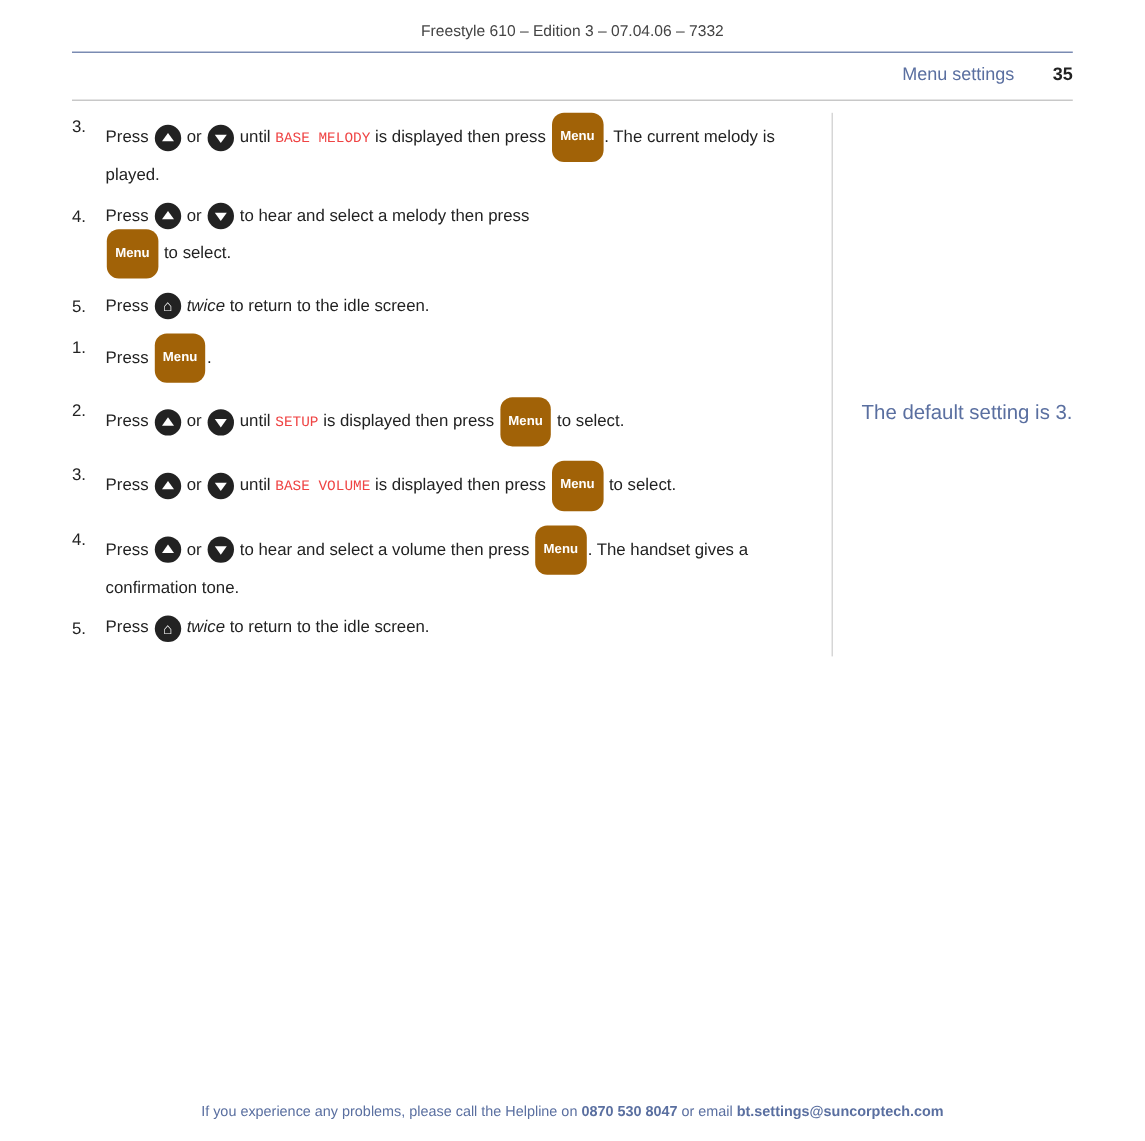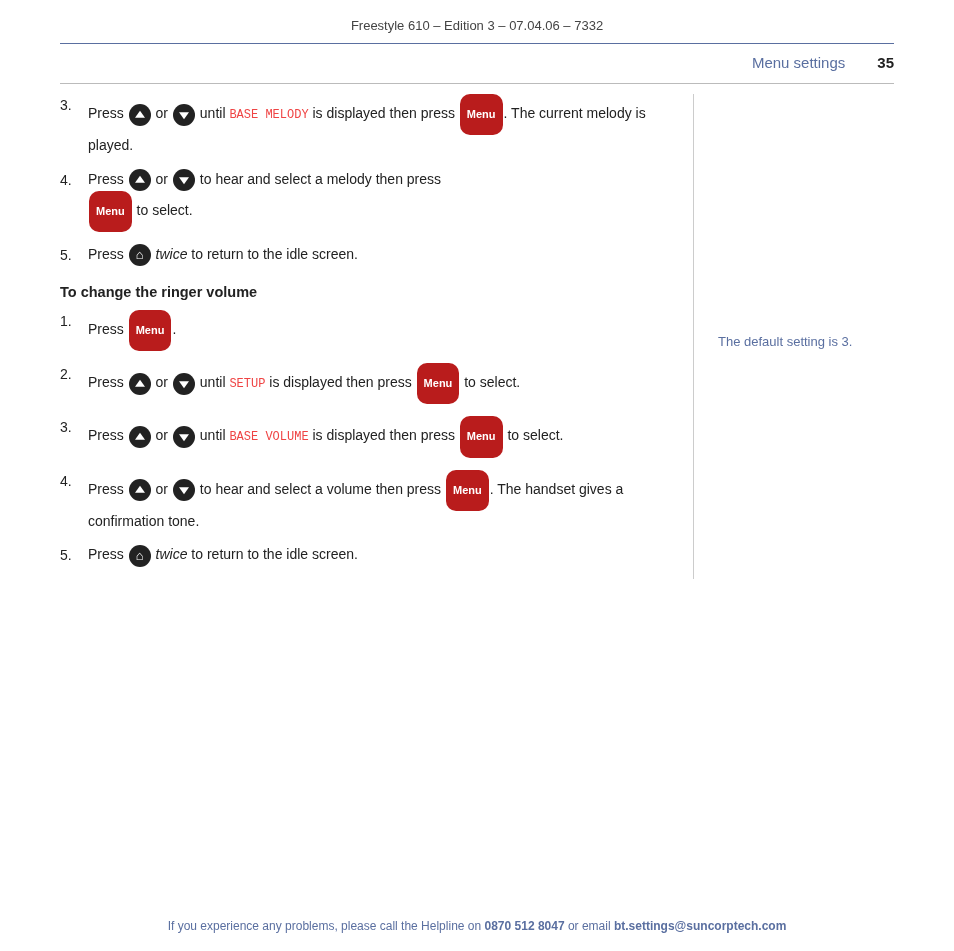--- a/index.html
+++ b/index.html
@@ -55,21 +55,21 @@
     .main-column {
       flex: 1;
       padding-right: 30px;
       border-right: 1px solid #ccc;
     }
 
     .side-column {
       width: 200px;
       padding-left: 24px;
       padding-top: 240px;
-      font-size: 13px;
+      font-size: 17px;
       color: #5a6fa0;
     }
 
     .section-heading {
       font-weight: bold;
       font-size: 14.5px;
       margin: 18px 0 10px 0;
     }
 
     ol {
@@ -92,21 +92,21 @@
     }
 
     .li-content {
       flex: 1;
       line-height: 1.55;
     }
 
     
     .btn-menu {
       display: inline-block;
-      background: #b91c1c;
+      background: #a16207;
       color: #fff;
       border-radius: 10px;
       padding: 12px 7px;
       font-size: 11px;
       font-weight: bold;
       vertical-align: middle;
       margin: 0 1px;
     }
 
     .btn-up, .btn-down {
@@ -232,21 +232,20 @@
         </span>
       </li>
       <li>
         <span class="li-num">5.</span>
         <span class="li-content">
           Press <span class="btn-home"></span> <em class="italic-word">twice</em> to return to the idle screen.
         </span>
       </li>
     </ol>
 
-    <div class="section-heading">To change the ringer volume</div>
 
     <ol>
       <li>
         <span class="li-num">1.</span>
         <span class="li-content">
           Press <span class="btn-menu">Menu</span>.
         </span>
       </li>
       <li>
         <span class="li-num">2.</span>
@@ -275,14 +274,14 @@
     </ol>
 
   </div>
 
   <div class="side-column">
     <span>The default setting is 3.</span>
   </div>
 </div>
 
 <div class="footer">
-  <span>If you experience any problems, please call the Helpline on </span><strong>0870 512 8047</strong><span> or email </span><strong>bt.settings@suncorptech.com</strong>
+  <span>If you experience any problems, please call the Helpline on </span><strong>0870 530 8047</strong><span> or email </span><strong>bt.settings@suncorptech.com</strong>
 </div>
 
 </body></html>

